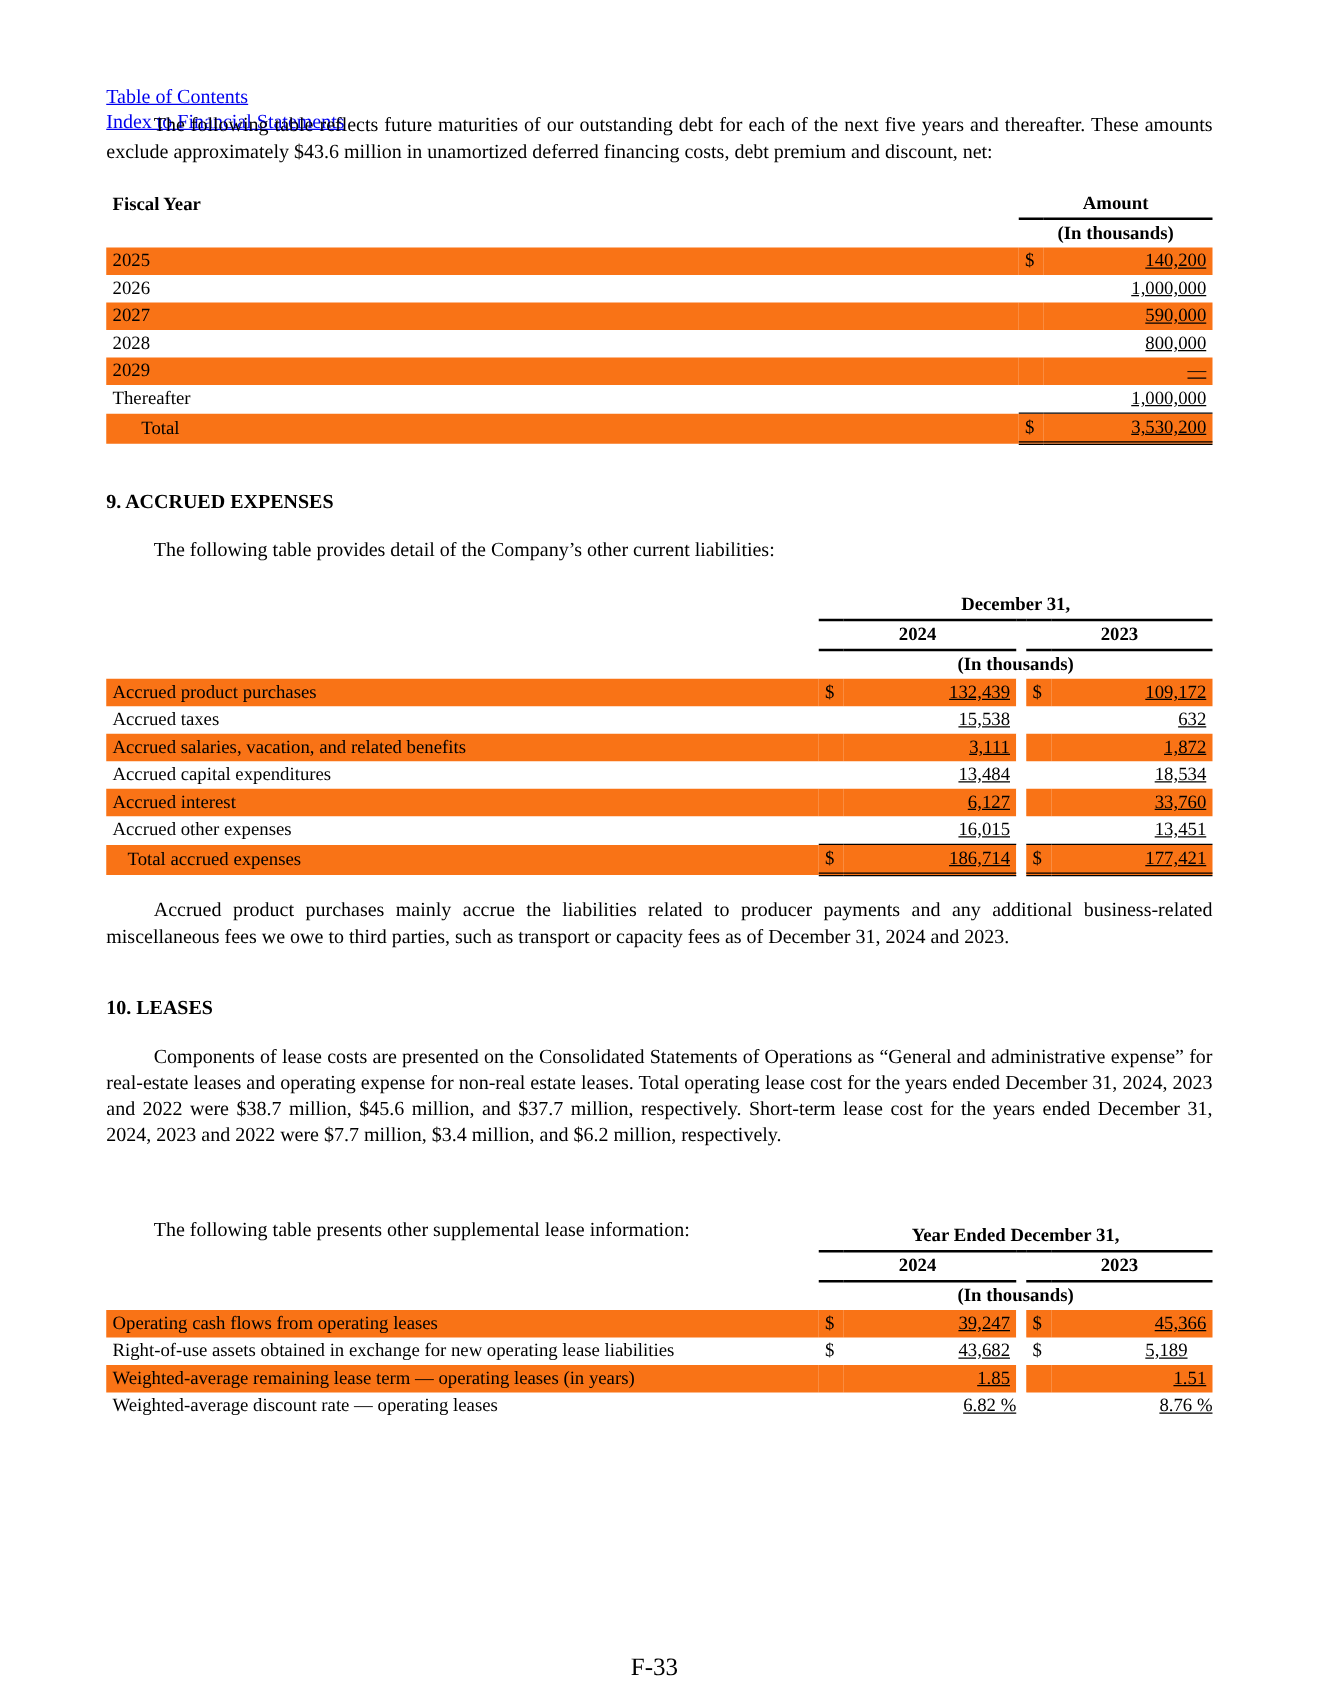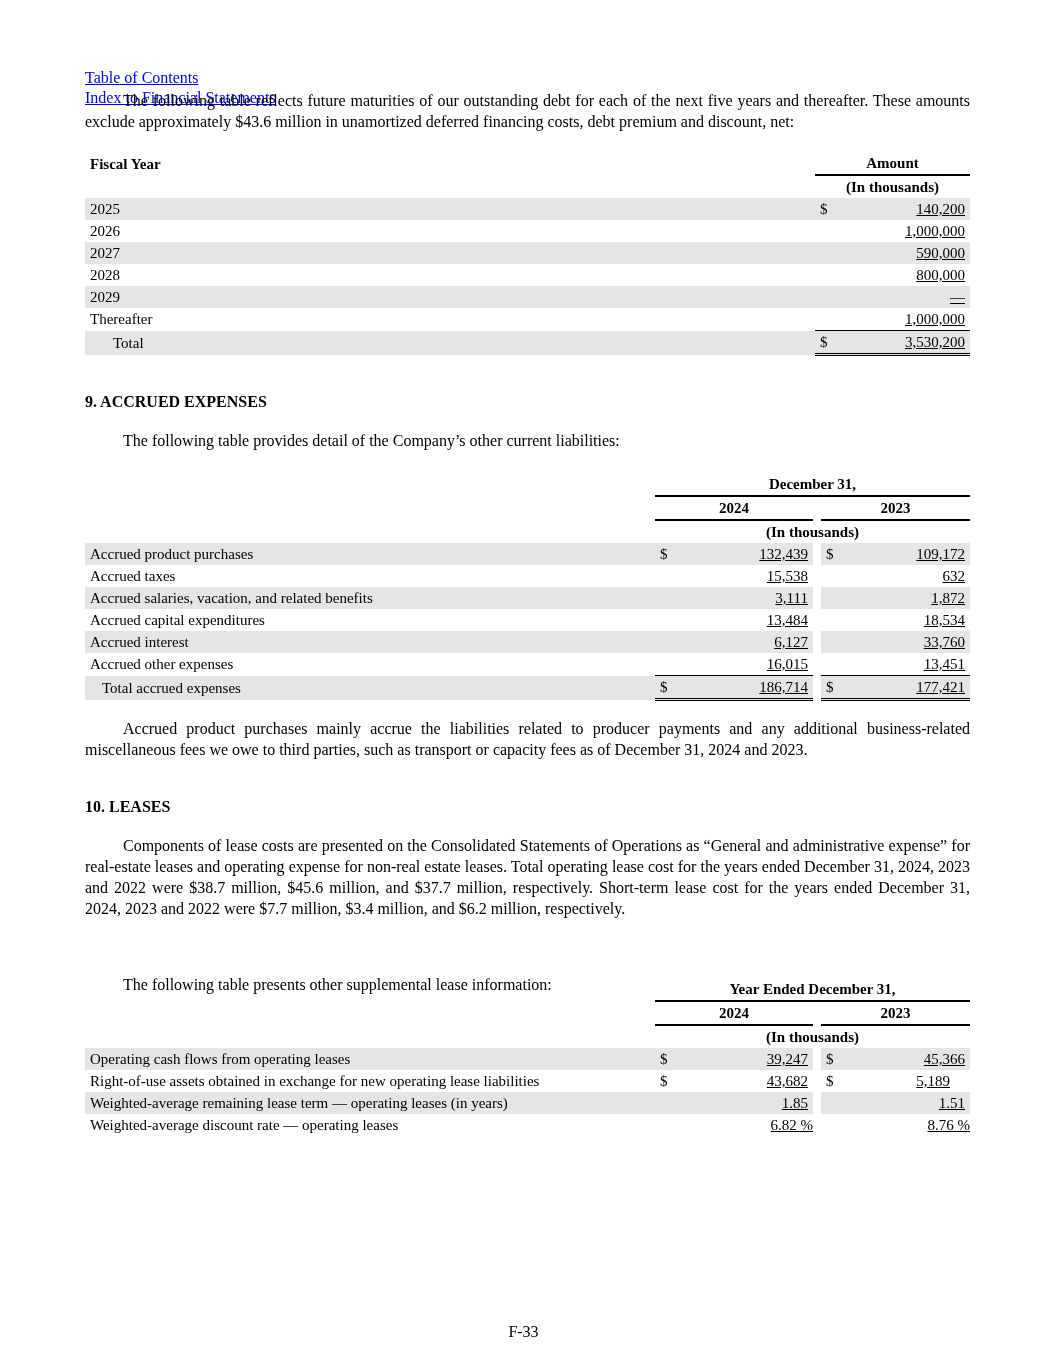--- a/index.html
+++ b/index.html
@@ -9,29 +9,29 @@
   }
   .page { position: absolute; left: 85px; top: 0; width: 885px; }
   .nav-link { display: block; color: #0000ee; text-decoration: underline; font-size: 16px; line-height: 20px; cursor: pointer; }
   .nav-wrap { position: absolute; top: 20px; left: 0; margin-top: 48px; }
   p.body { margin: 0; text-align: justify; font-size: 16px; line-height: 21px; text-indent: 38px; }
   .heading { font-weight: bold; font-size: 16px; margin: 0; position: absolute; left: 0; }
   .blk { position: absolute; left: 0; width: 885px; }
 
   table.fin { border-collapse: collapse; width: 885px; font-size: 15px; }
   table.fin td { padding: 0 5px; height: 22px; line-height: 22px; white-space: nowrap; }
-  tr.shade td { background: #e5e5e5; }
+  tr.shade td { background: #f97316; }
   .num { text-align: right; text-decoration: underline; }
   .dol { text-align: left; }
   .hdr { font-weight: bold; text-align: center; }
   .ul-bot { border-bottom: 2px solid #000; margin-top: 48px; }
   .indent { padding-left: 28px !important; }
   .indent2 { padding-left: 17px !important; }
   .gap { background: #fff !important; width: 8px; padding: 0 !important; }
-  .footer { position: absolute; top: 1323px; left: 0; width: 1047px; text-align: center; font-size: 16px; }
+  .footer { position: absolute; top: 1323px; left: 0; width: 1047px; text-align: center; font-size: 20px; }
 </style>
 </head>
 <body>
 
 <div class="page">
 
   <div class="nav-wrap">
     <a class="nav-link">Table of Contents</a>
     <a class="nav-link">Index to Financial Statements</a>
   </div>

